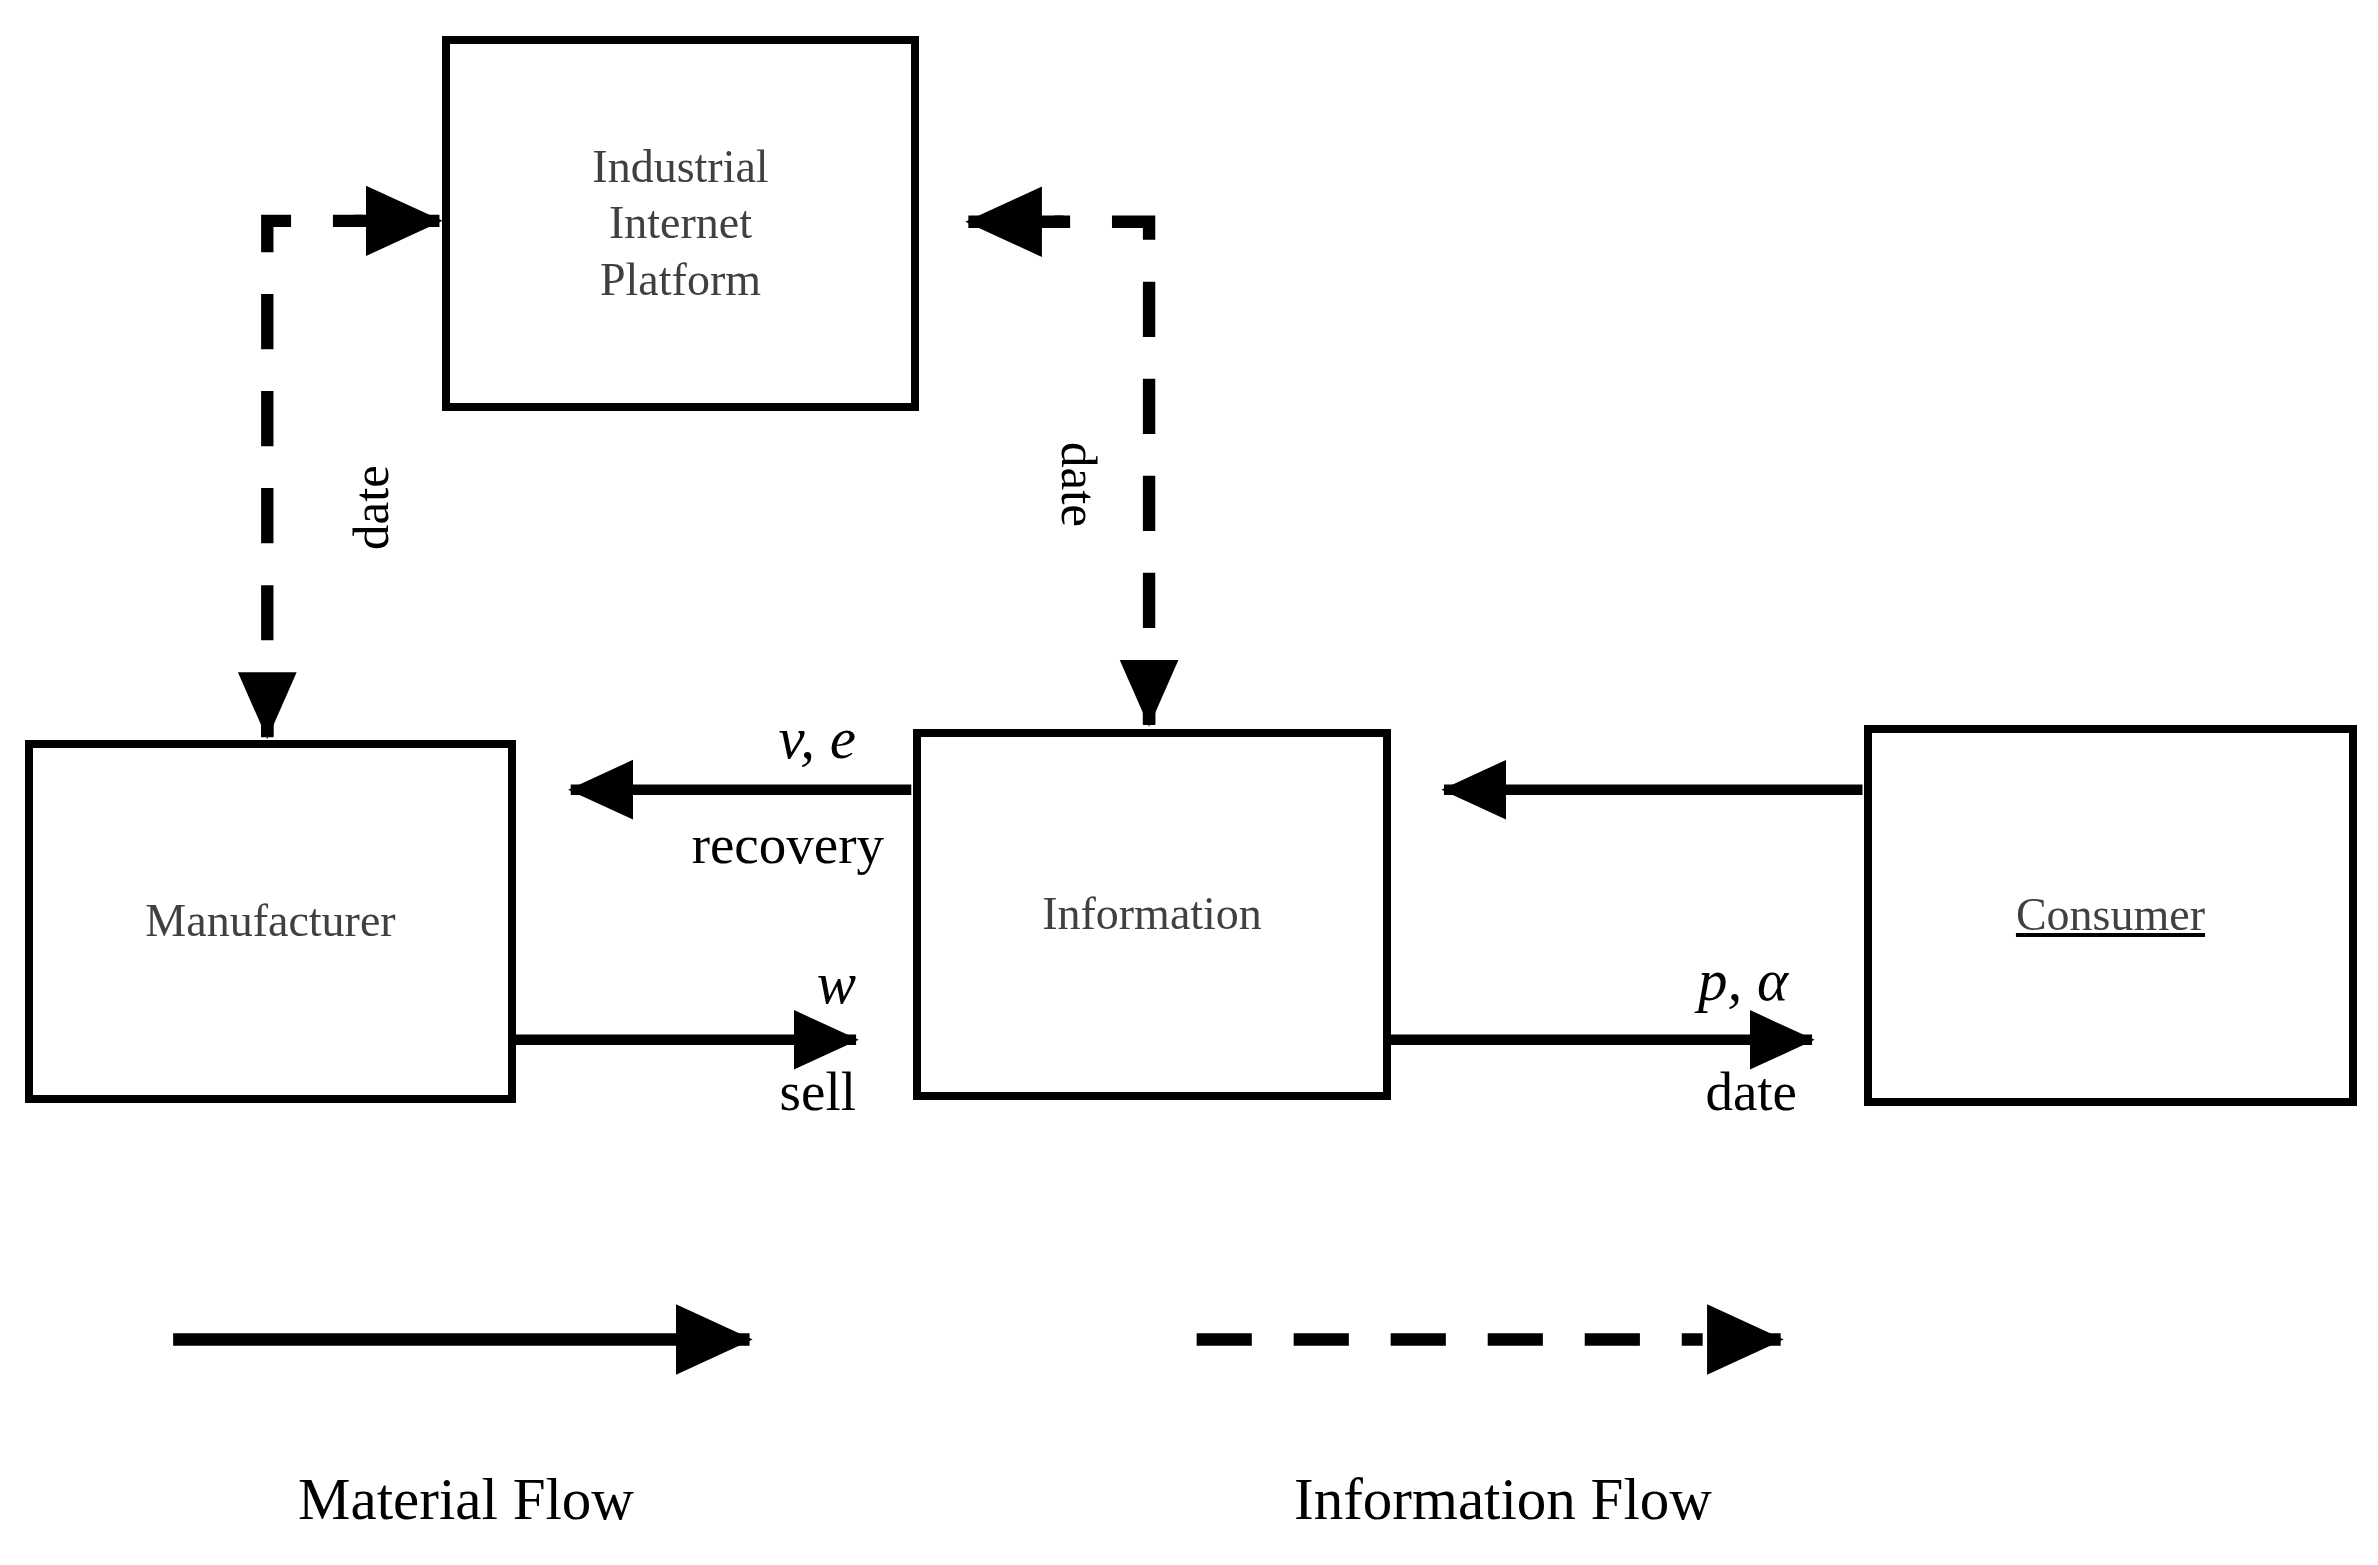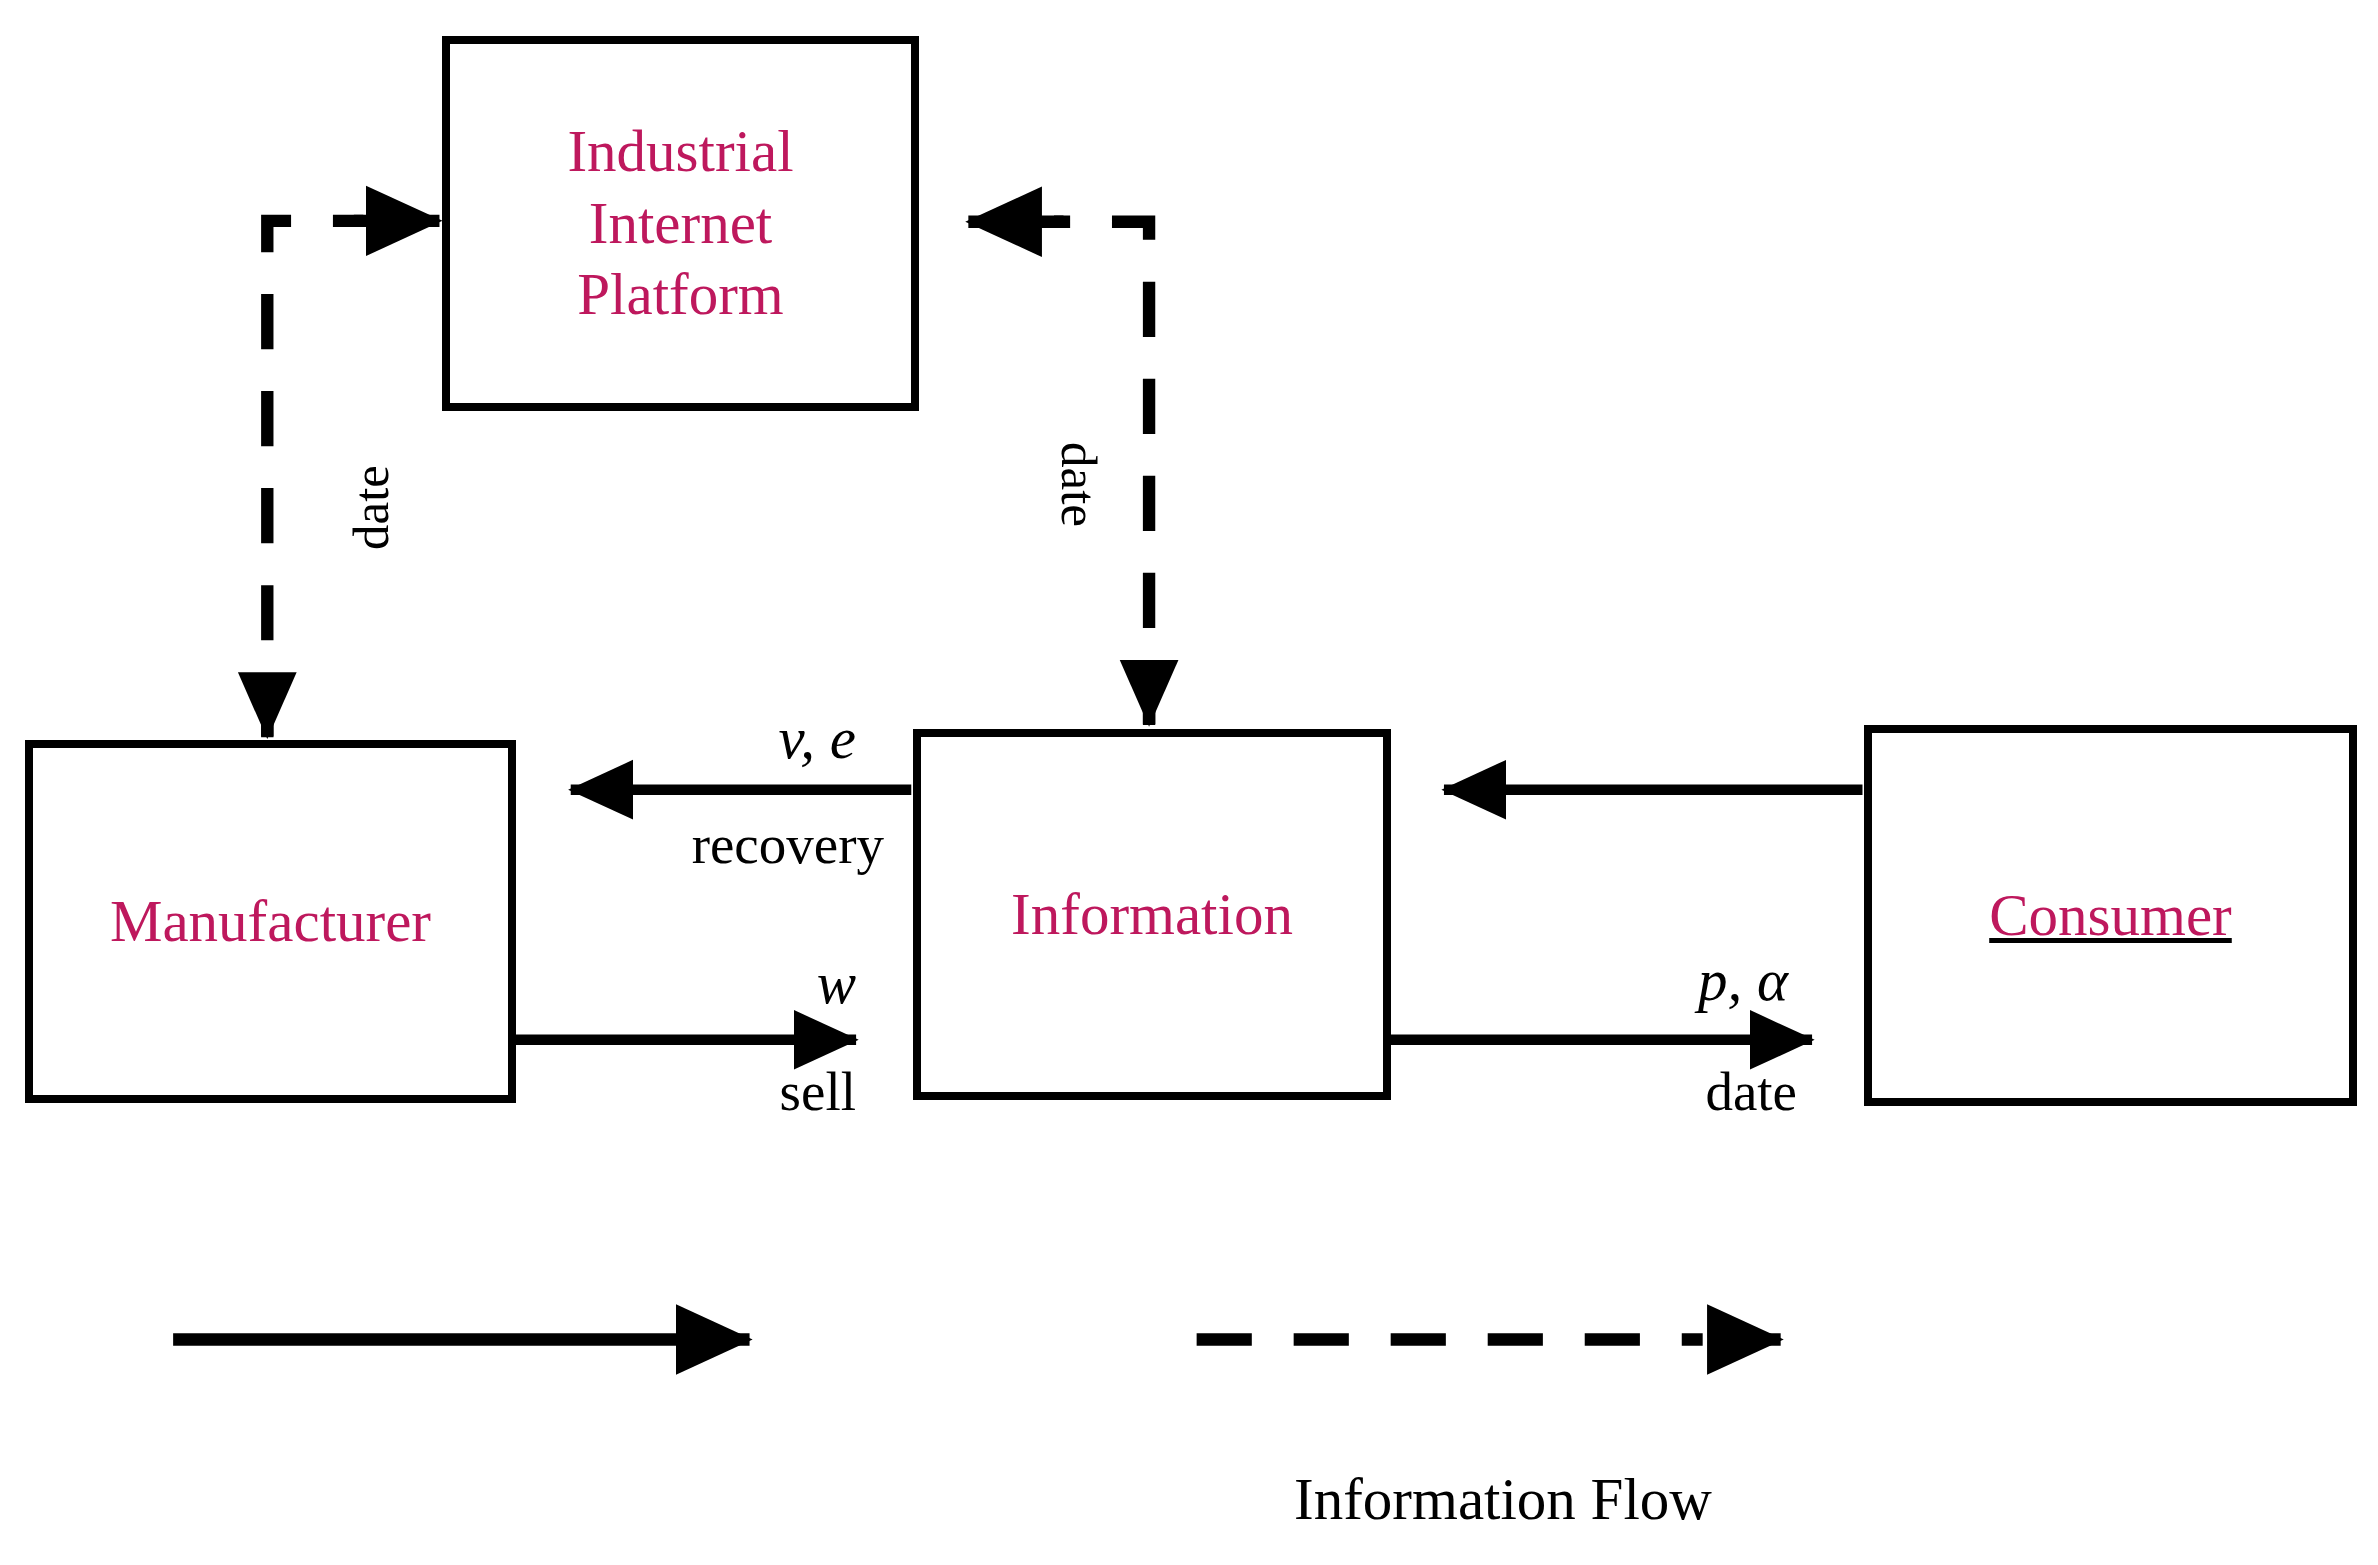--- a/index.html
+++ b/index.html
@@ -32,23 +32,23 @@
     box-sizing: border-box;
     border: 8.6px solid #000000;
     background: #ffffff;
     display: flex;
     align-items: center;
     justify-content: center;
     text-align: center;
     line-height: 1.22;
   }
   .node-label {
-    font-size: 59px;
+    font-size: 46px;
     font-family: "Liberation Serif", "DejaVu Serif", serif;
-    color: #be185d;
+    color: #404040;
     white-space: pre-line;
   }
   .edge-label {
     position: absolute;
     font-size: 55px;
     font-family: "Liberation Serif", "DejaVu Serif", serif;
     color: #000000;
     white-space: nowrap;
     text-align: right;
   }
@@ -154,17 +154,18 @@
 
   <div class="edge-label math" style="left:571px; top:949px; width:285px;">w</div>
 
   <div class="edge-label" style="left:571px; top:1060px; width:285px;">sell</div>
 
 
   <div class="edge-label math" style="left:1503px; top:946px; width:285px;">p, α</div>
 
   <div class="edge-label" style="left:1493px; top:1060px; width:304px;">date</div>
 
+  <div class="legend-label" style="left:171px; top:1465px; width:590px;">Material Flow</div>
 
   <div class="legend-label" style="left:1189px; top:1465px; width:628px;">Information Flow</div>
 
 </div>
 
 
 </body></html>

